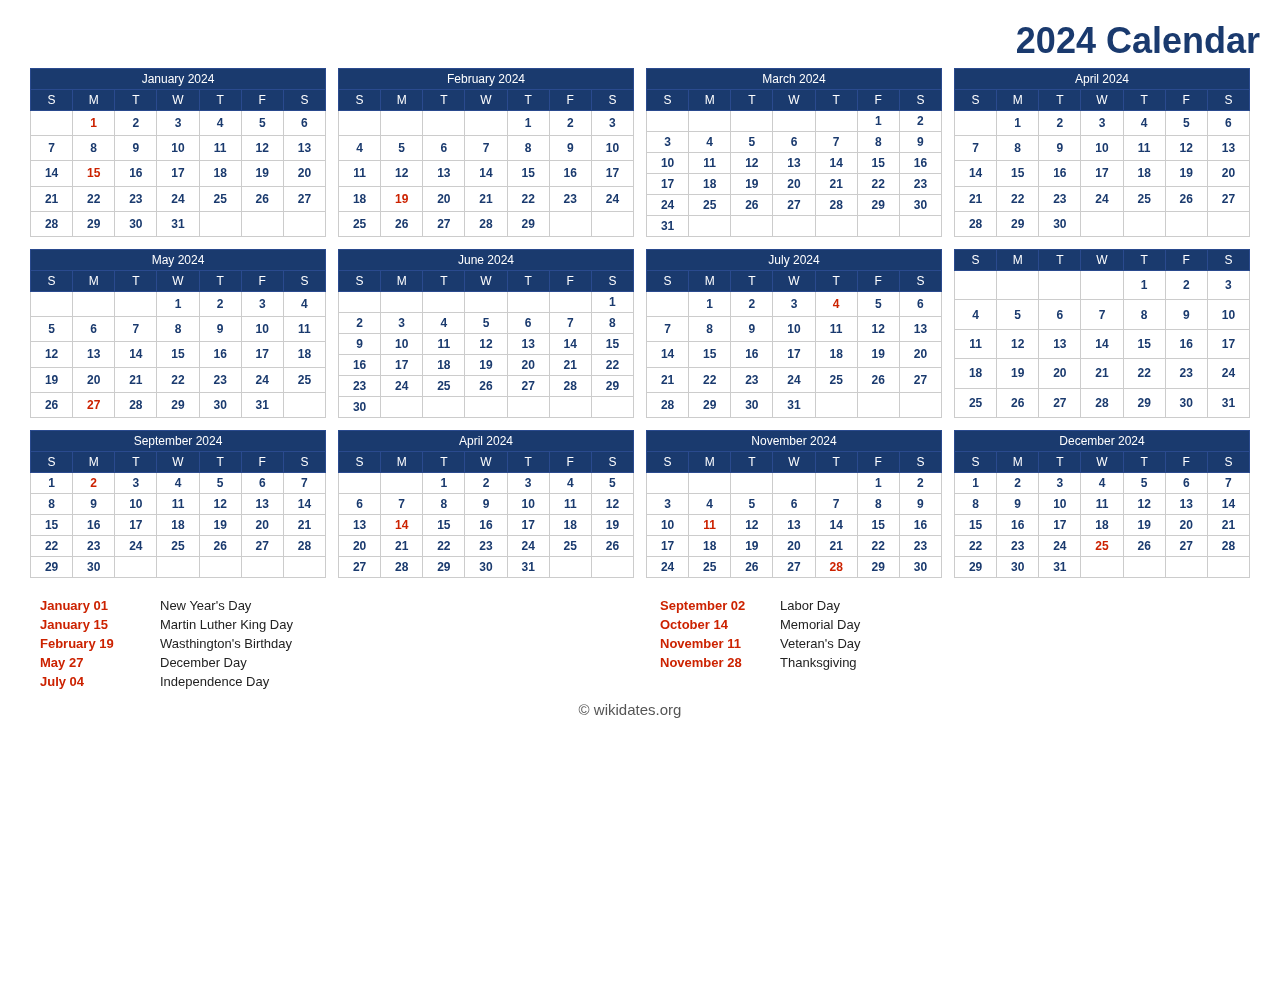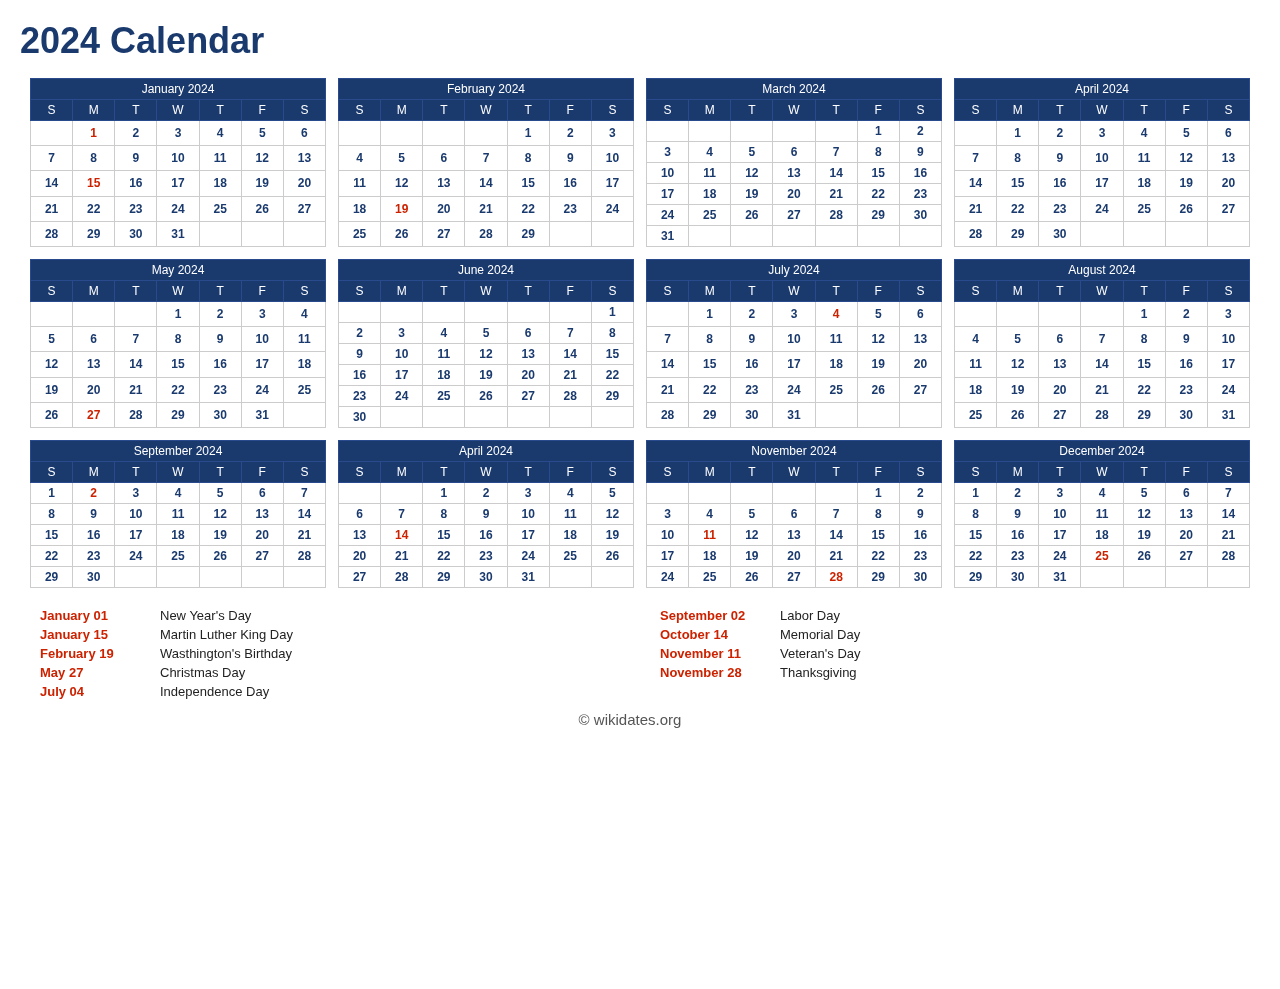--- a/index.html
+++ b/index.html
@@ -4,25 +4,25 @@
   <style>
     * { box-sizing: border-box; margin: 0; padding: 0; }
     body {
       background: #fff;
       font-family: Arial, sans-serif;
       width: 1280px;
       min-height: 989px;
       padding: 20px;
     }
     h1 {
-      text-align: left;
+      text-align: right;
       color: #1a3a6e;
       font-size: 36px;
       font-weight: bold;
-      margin-bottom: 16px;
+      margin-bottom: 6px;
     }
     .calendar-grid {
       display: grid;
       grid-template-columns: repeat(4, 1fr);
       gap: 12px;
       padding: 0 10px;
     }
     .month-table {
       border-collapse: collapse;
       width: 100%;
@@ -550,23 +550,20 @@
           <td>30</td>
           <td>31</td>
           <td class="empty"></td>
           <td class="empty"></td>
           <td class="empty"></td>
         </tr>
       </tbody>
     </table>
     <table class="month-table">
       <thead>
-        <tr>
-          <th colspan="7" class="month-header">August 2024</th>
-        </tr>
         <tr>
           <th>S</th>
           <th>M</th>
           <th>T</th>
           <th>W</th>
           <th>T</th>
           <th>F</th>
           <th>S</th>
         </tr>
       </thead>
@@ -881,21 +878,21 @@
       <div class="holiday-row">
         <span class="holiday-date">January 15</span>
         <span class="holiday-name">Martin Luther King Day</span>
       </div>
       <div class="holiday-row">
         <span class="holiday-date">February 19</span>
         <span class="holiday-name">Wasthington's Birthday</span>
       </div>
       <div class="holiday-row">
         <span class="holiday-date">May 27</span>
-        <span class="holiday-name">Christmas Day</span>
+        <span class="holiday-name">December Day</span>
       </div>
       <div class="holiday-row">
         <span class="holiday-date">July 04</span>
         <span class="holiday-name">Independence Day</span>
       </div>
     </div>
     <div>
       <div class="holiday-row">
         <span class="holiday-date">September 02</span>
         <span class="holiday-name">Labor Day</span>

